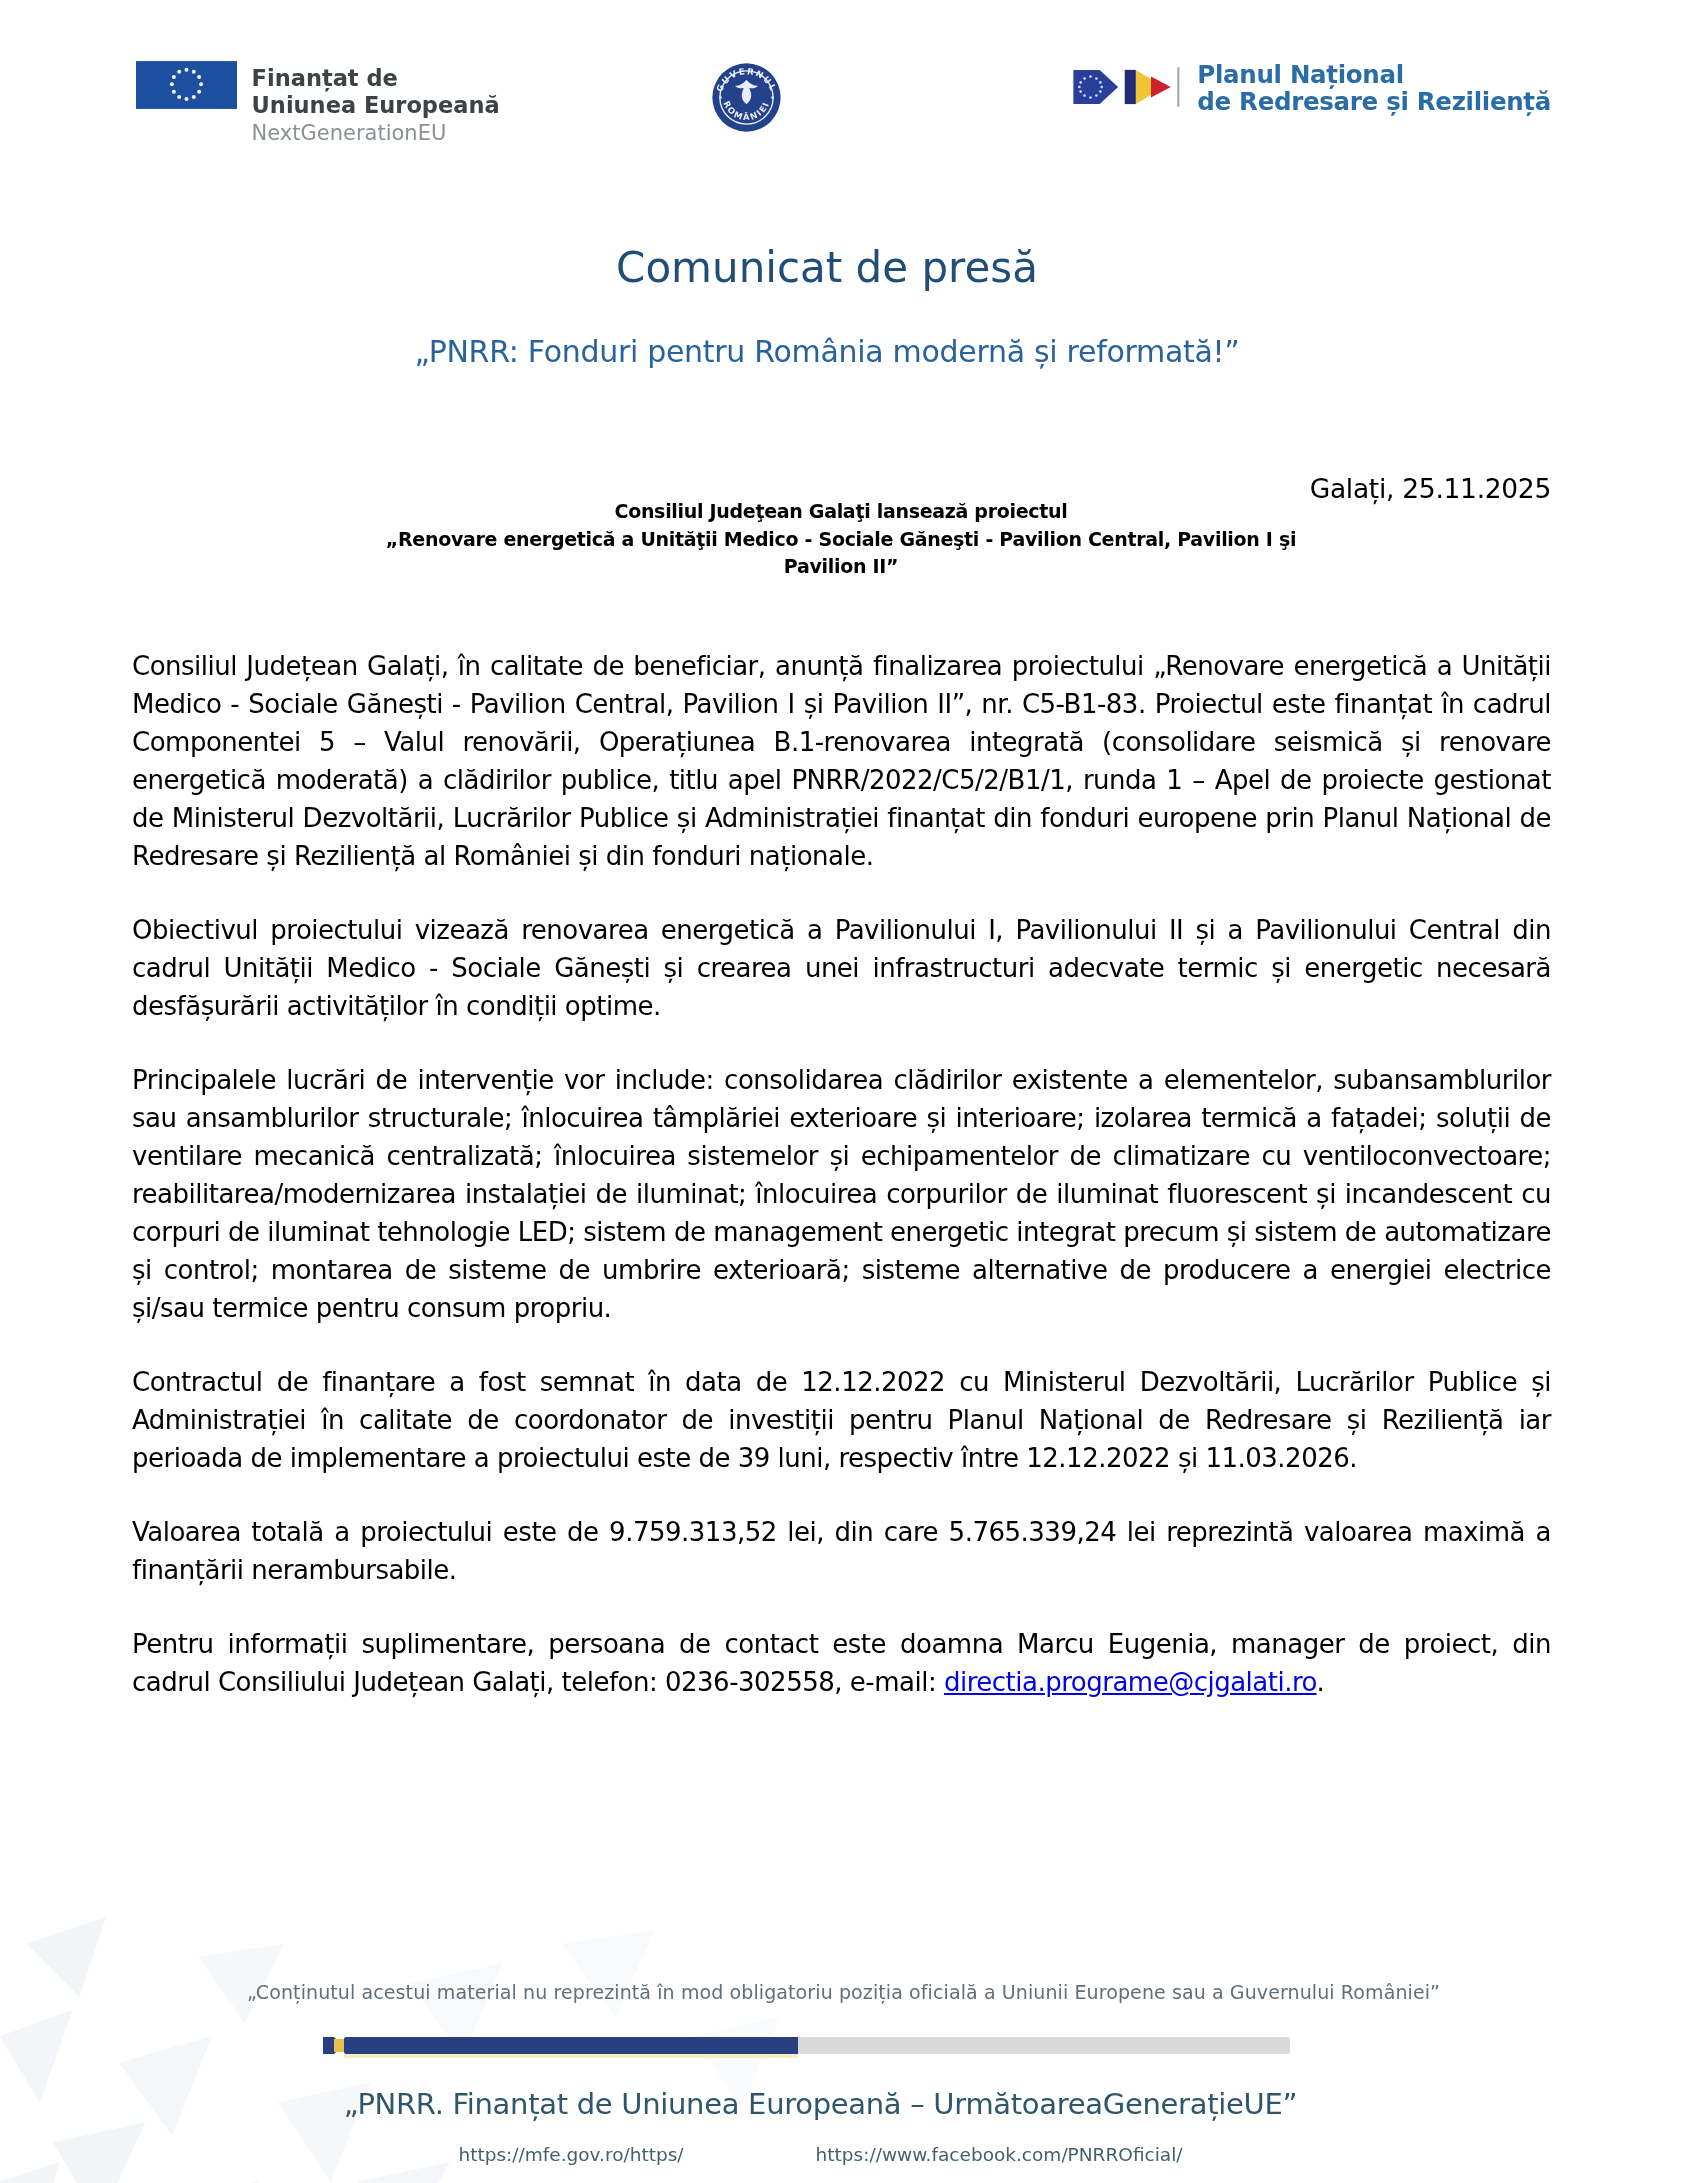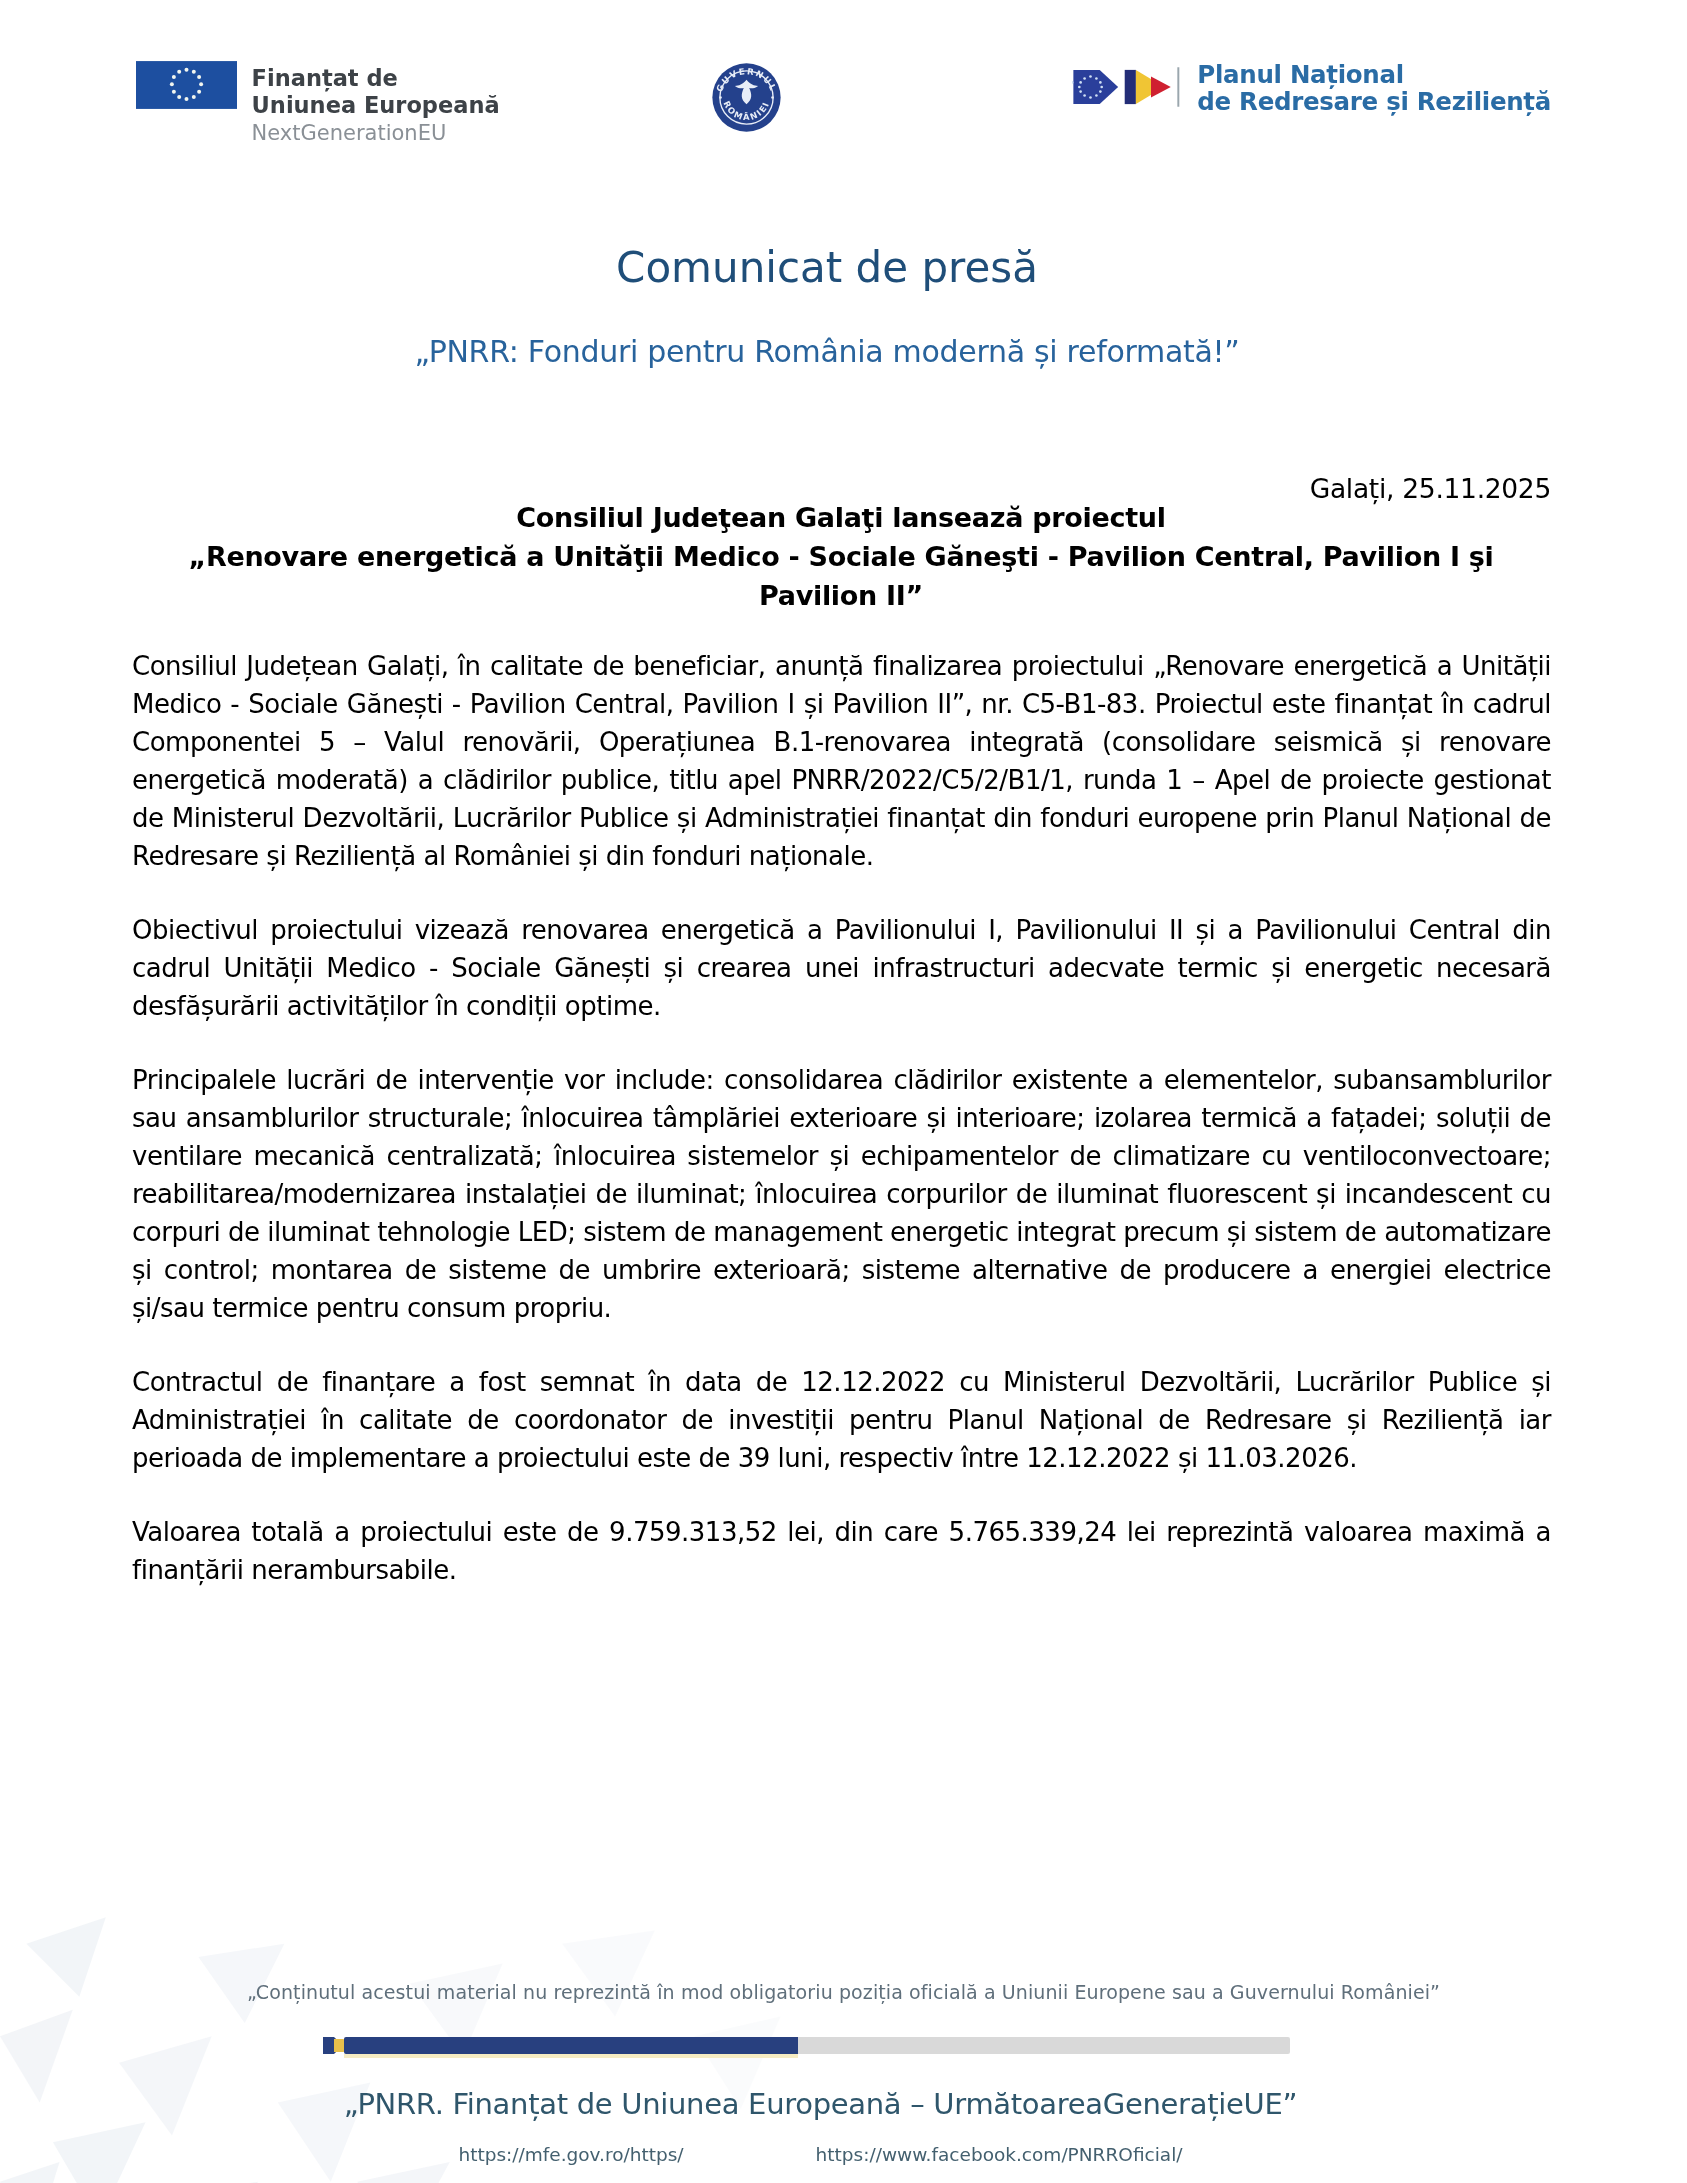--- a/index.html
+++ b/index.html
@@ -41,21 +41,21 @@
     position: absolute; top: 334px; left: 136px; right: 169px;
     text-align: center;
     font-size: 30px; color: #28639c; letter-spacing: -0.3px;
   }
   .dateline {
     position: absolute; top: 429px; left: 136px; right: 136px;
     text-align: right; font-size: 26.5px; letter-spacing: -0.3px; margin-top: 44px;
   }
   .heading {
     position: absolute; top: 498px; left: 136px; right: 141px;
-    text-align: center; font-weight: bold; font-size: 27px;
+    text-align: center; font-weight: bold; font-size: 19px;
     line-height: 1.45; letter-spacing: -0.3px;
     white-space: pre-line;
   }
 
   
   .body-copy {
     position: absolute; top: 647px; left: 132px; right: 136px;
   }
   .body-copy p {
     margin: 0 0 36px 0;
@@ -197,20 +197,21 @@
   <div class="heading">Consiliul Judeţean Galaţi lansează proiectul
 „Renovare energetică a Unităţii Medico - Sociale Găneşti - Pavilion Central, Pavilion I şi
 Pavilion II”</div>
 
   <div class="body-copy">
     <p>Consiliul Județean Galați, în calitate de beneficiar, anunță finalizarea proiectului „Renovare energetică a Unității Medico - Sociale Gănești - Pavilion Central, Pavilion I și Pavilion II”, nr. C5-B1-83. Proiectul este finanțat în cadrul Componentei 5 – Valul renovării, Operațiunea B.1-renovarea integrată (consolidare seismică și renovare energetică moderată) a clădirilor publice, titlu apel PNRR/2022/C5/2/B1/1, runda 1 – Apel de proiecte gestionat de Ministerul Dezvoltării, Lucrărilor Publice și Administrației finanțat din fonduri europene prin Planul Național de Redresare și Reziliență al României și din fonduri naționale.</p>
     <p>Obiectivul proiectului vizează renovarea energetică a Pavilionului I, Pavilionului II și a Pavilionului Central din cadrul Unității Medico - Sociale Gănești și crearea unei infrastructuri adecvate termic și energetic necesară desfășurării activităților în condiții optime.</p>
     <p>Principalele lucrări de intervenție vor include: consolidarea clădirilor existente a elementelor, subansamblurilor sau ansamblurilor structurale; înlocuirea tâmplăriei exterioare și interioare; izolarea termică a fațadei; soluții de ventilare mecanică centralizată; înlocuirea sistemelor și echipamentelor de climatizare cu ventiloconvectoare; reabilitarea/modernizarea instalației de iluminat; înlocuirea corpurilor de iluminat fluorescent și incandescent cu corpuri de iluminat tehnologie LED; sistem de management energetic integrat precum și sistem de automatizare și control; montarea de sisteme de umbrire exterioară; sisteme alternative de producere a energiei electrice și/sau termice pentru consum propriu.</p>
     <p>Contractul de finanțare a fost semnat în data de 12.12.2022 cu Ministerul Dezvoltării, Lucrărilor Publice și Administrației în calitate de coordonator de investiții pentru Planul Național de Redresare și Reziliență iar perioada de implementare a proiectului este de 39 luni, respectiv între 12.12.2022 și 11.03.2026.</p>
     <p>Valoarea totală a proiectului este de 9.759.313,52 lei, din care 5.765.339,24 lei reprezintă valoarea maximă a finanțării nerambursabile.</p>
+    <p><span>Pentru informații suplimentare, persoana de contact este doamna Marcu Eugenia, manager de proiect, din cadrul Consiliului Județean Galați, telefon: 0236-302558, e-mail: </span><a class="email-link">directia.programe@cjgalati.ro</a><span>.</span></p>
   </div>
 
   <div class="footer">
     <svg class="watermark" viewBox="0 0 1400 520">
       <g fill="#e7ecf2">
         <polygon points="40,60 160,20 120,140" opacity="0.55"></polygon>
         <polygon points="0,200 110,160 60,300" opacity="0.5"></polygon>
         <polygon points="180,240 320,200 260,350" opacity="0.45"></polygon>
         <polygon points="80,360 220,330 150,480" opacity="0.55"></polygon>
         <polygon points="300,80 430,60 370,180" opacity="0.4"></polygon>

